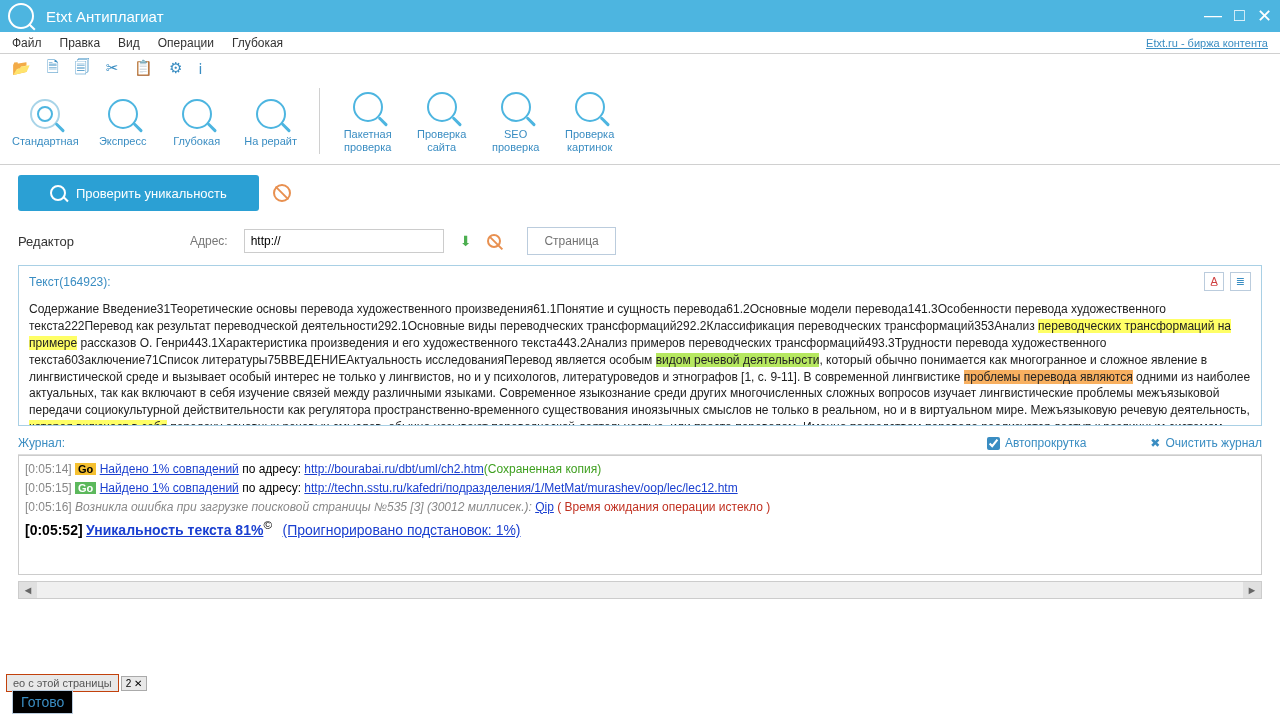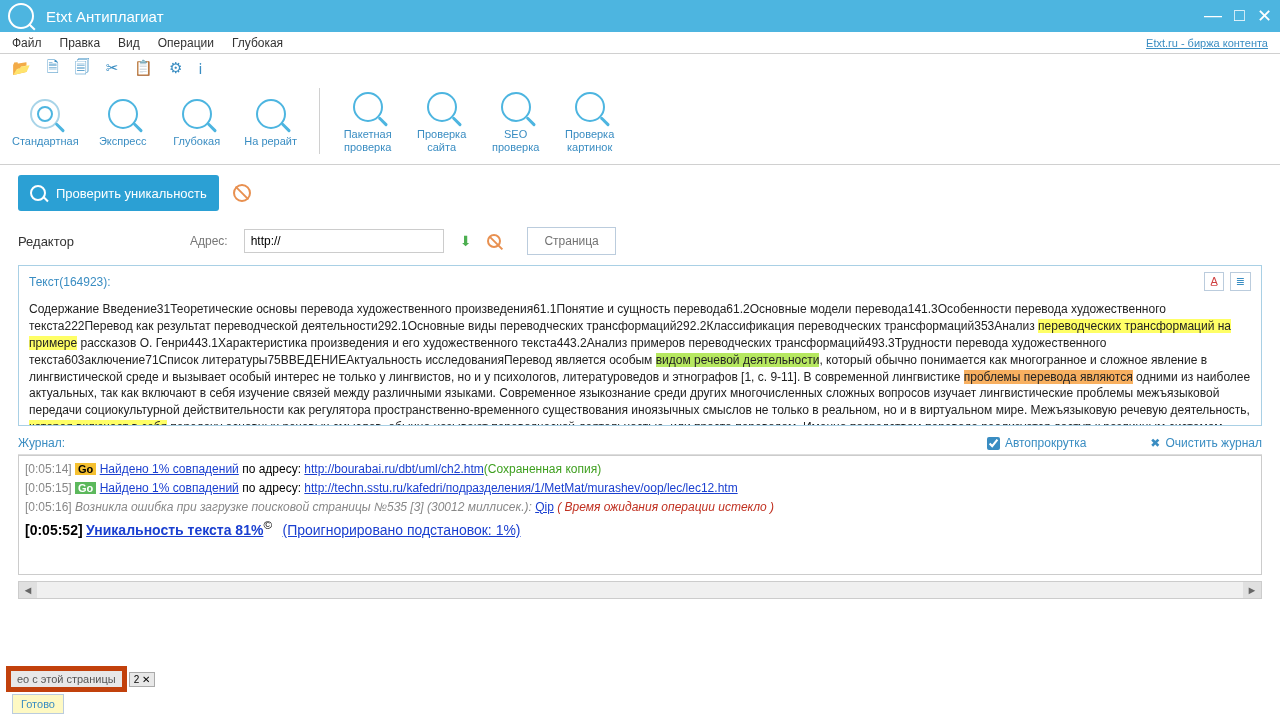--- a/index.html
+++ b/index.html
@@ -19,21 +19,21 @@
 .ribbon .group { display: flex; gap: 14px; align-items: center; }
 .ribbon .sep { width: 1px; background: #d0d0d0; margin: 0 4px; }
 .ribbon .btn { text-align: center; cursor: pointer; min-width: 60px; }
 .ribbon .btn .ic { width: 38px; height: 38px; margin: 0 auto 2px; display: flex; align-items: center; justify-content: center; }
 .ribbon .btn .lbl { color: #3a8dc2; font-size: 11px; line-height: 1.2; }
 .mag { width: 30px; height: 30px; border: 2.5px solid #4db5e0; border-radius: 50%; position: relative; }
 .mag::after { content: ""; position: absolute; width: 12px; height: 2.5px; background: #4db5e0; bottom: -2px; right: -8px; transform: rotate(45deg); border-radius: 2px; }
 .mag.big { border-color: #a8d4e8; }
 .mag.big .inner { position: absolute; width: 16px; height: 16px; border: 2px solid #4db5e0; border-radius: 50%; top: 5px; left: 5px; }
 .actionbar { display: flex; align-items: center; padding: 10px 18px; gap: 14px; }
-.checkbtn { background: #2ba0d4; color: #fff; padding: 10px 12px; border-radius: 3px; display: flex; align-items: center; gap: 10px; cursor: pointer; font-size: 13px; }
+.checkbtn { background: #2ba0d4; color: #fff; padding: 10px 32px; border-radius: 3px; display: flex; align-items: center; gap: 10px; cursor: pointer; font-size: 13px; }
 .checkbtn .mg { width: 16px; height: 16px; border: 2px solid #fff; border-radius: 50%; position: relative; }
 .checkbtn .mg::after { content: ""; position: absolute; width: 7px; height: 2px; background: #fff; bottom: -1px; right: -5px; transform: rotate(45deg); }
 .cancel { width: 18px; height: 18px; border: 2px solid #e89050; border-radius: 50%; position: relative; }
 .cancel::after { content: ""; position: absolute; width: 18px; height: 2px; background: #e89050; top: 6px; left: -2px; transform: rotate(45deg); }
 .editorbar { display: flex; align-items: center; padding: 6px 18px; gap: 16px; }
 .editorbar .lbl { color: #333; font-size: 13px; }
 .editorbar .addr { color: #777; margin-left: 100px; }
 .editorbar input { border: 1px solid #ccc; padding: 4px 6px; width: 200px; height: 24px; font-size: 12px; }
 .editorbar .dl { color: #4caf50; font-size: 14px; }
 .editorbar .tab { border: 1px solid #bcd; padding: 6px 16px; font-size: 12px; color: #737373; background: #fff; margin-left: 10px; }
@@ -52,30 +52,30 @@
 .journalhdr .lnk { color: #3a8dc2; font-size: 12px; cursor: pointer; display: flex; align-items: center; gap: 5px; padding-left: 44px; }
 .logarea { border: 1px solid #ccc; padding: 4px 6px; height: 120px; overflow: hidden; font-size: 12px; line-height: 1.55; }
 .logarea .row { white-space: nowrap; }
 .ts { color: #888; }
 .go { background: #f5c030; color: #000; font-weight: bold; padding: 0 3px; font-size: 11px; }
 .go.g { background: #5cb85c; color: #fff; }
 .ul { color: #1a3fd0; text-decoration: underline; cursor: pointer; }
 .saved { color: #3fa020; }
 .err { color: #888; font-style: italic; }
 .qip { color: #1a3fd0; text-decoration: underline; }
-.timeout { color: #c03020; font-style: italic; }
+.timeout { color: #c03020; }
 .result { font-family: Georgia, serif; font-size: 14px; }
 .result .b { font-weight: bold; }
 .hscroll { margin: 6px 18px; height: 18px; background: #f0f0f0; border: 1px solid #ccc; position: relative; }
 .hscroll .l, .hscroll .r { position: absolute; top: 0; width: 18px; height: 16px; text-align: center; background: #e0e0e0; font-size: 11px; line-height: 16px; color: #666; }
 .hscroll .l { left: 0; } .hscroll .r { right: 0; }
 .bottombar { position: absolute; bottom: 28px; left: 6px; display: flex; align-items: center; }
-.bottombar .tab { background: #e8e8e8; border: 5px solid #c2410c; padding: 2px 6px; font-size: 11px; color: #555; }
+.bottombar .tab { background: #e8e8e8; border: 1px solid #c2410c; padding: 2px 6px; font-size: 11px; color: #555; }
 .bottombar .numtab { background: #e8e8e8; border: 1px solid #aaa; padding: 1px 4px; font-size: 10px; margin-left: 2px; }
-.status { position: absolute; bottom: 6px; left: 12px; font-size: 11px; color: #3a8dc2; background: #fef9c3; padding: 3px 8px; border: 1px solid #bcd; }
+.status { position: absolute; bottom: 6px; left: 12px; font-size: 14px; color: #3a8dc2; background: #000000; padding: 3px 8px; border: 1px solid #bcd; }
 input[type=checkbox] { accent-color: #3a8dc2; }
 </style>
 </head>
 <body>
 
 <div class="titlebar">
   <div class="logo"></div>
   <div class="title">Etxt Антиплагиат</div>
   <div class="winbtns">
     <span>—</span>

